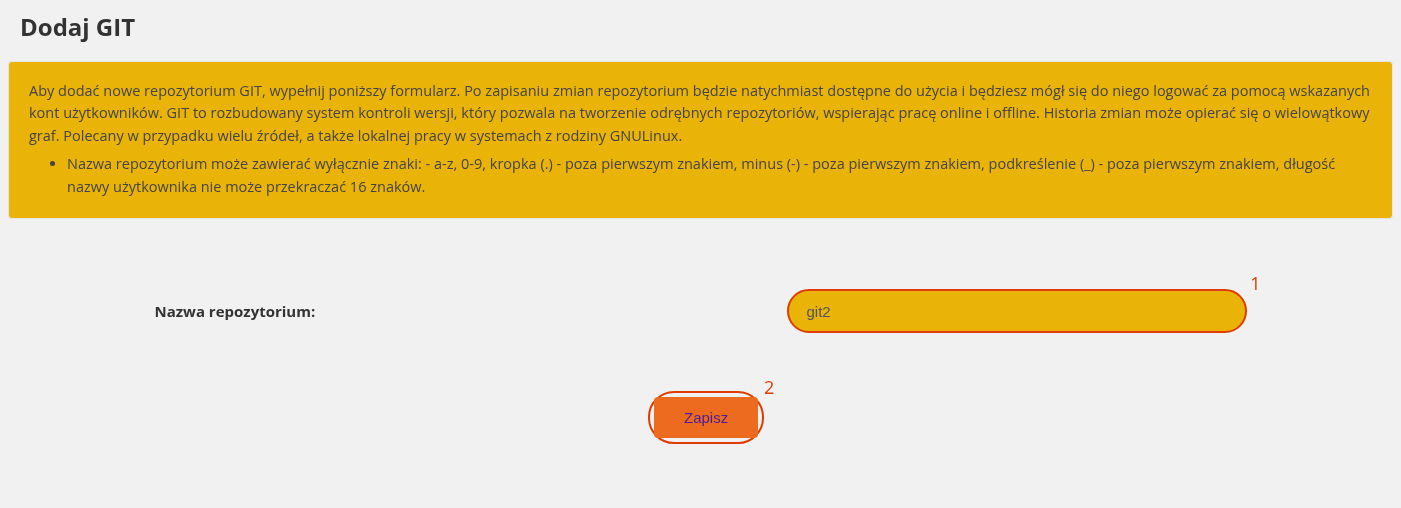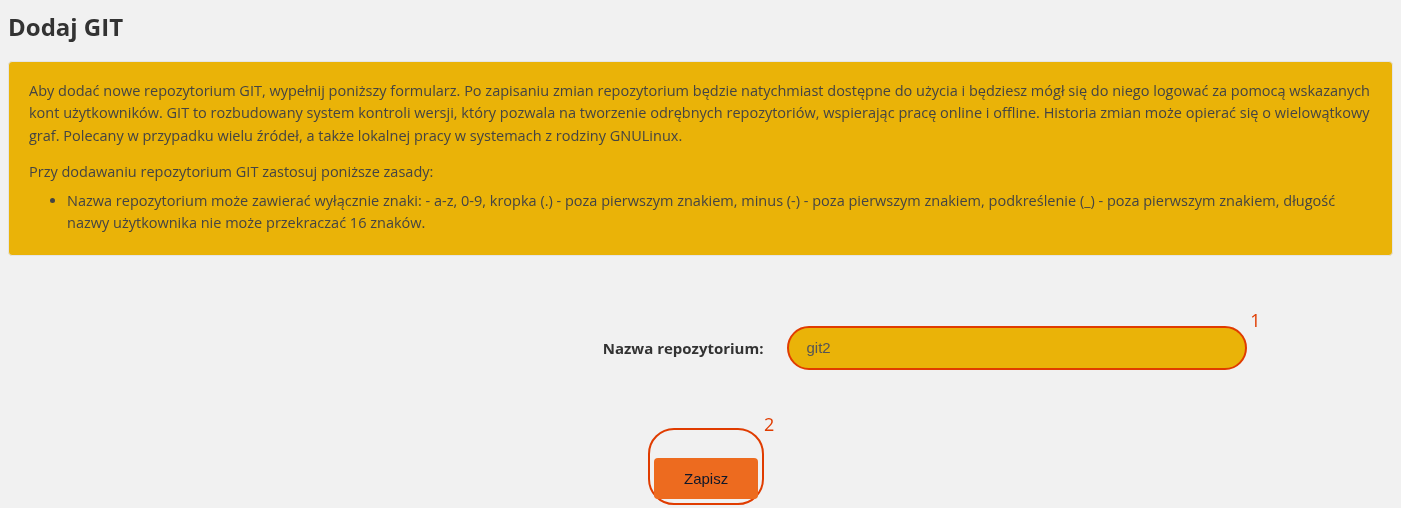--- a/index.html
+++ b/index.html
@@ -10,21 +10,21 @@
     body {
       font-family: "Open Sans", "Segoe UI", Arial, sans-serif;
       background: #f1f1f1;
       color: #333;
       width: 1401px;
     }
     .page-title {
       font-size: 24px;
       font-weight: 700;
       color: #333;
-      padding: 10px 8px 18px 8px;
+      padding: 10px 8px 18px 20px;
     }
     .info-panel {
       background: #eab308;
       border: 1px solid #e5e5e5;
       border-radius: 4px;
       margin: 0 8px 40px 8px;
       padding: 18px 20px 20px 20px;
       line-height: 1.55;
       font-size: 14.5px;
       color: #444;
@@ -47,21 +47,21 @@
     }
     .form-row {
       display: flex;
       align-items: center;
       justify-content: center;
       position: relative;
       margin-bottom: 58px;
     }
     .form-label {
       width: 632px;
-      text-align: right;
+      text-align: left;
       font-weight: 700;
       font-size: 15px;
       color: #333;
       padding-right: 23px;
     }
     .input-wrap {
       position: relative;
     }
     .text-input {
       width: 460px;
@@ -91,41 +91,39 @@
     }
     .button-wrap {
       position: relative;
       border: 2px solid #e03c00;
       border-radius: 26px;
       padding: 4px;
       display: inline-block;
     }
     .save-button {
       background: #ed6b1f;
-      color: #0f172a;
+      color: #4c1d95;
       border: none;
       border-radius: 4px;
       padding: 12px 30px;
       font-size: 15px;
       cursor: pointer;
-      margin-top: 24px;
     }
     .button-wrap .annotation {
       top: -18px;
       right: -12px;
     }
   </style>
 </head>
 <body>
 
 <h1 class="page-title">Dodaj GIT</h1>
 
 <div class="info-panel">
   <p>Aby dodać nowe repozytorium GIT, wypełnij poniższy formularz. Po zapisaniu zmian repozytorium będzie natychmiast dostępne do użycia i będziesz mógł się do niego logować za pomocą wskazanych kont użytkowników. GIT to rozbudowany system kontroli wersji, który pozwala na tworzenie odrębnych repozytoriów, wspierając pracę online i offline. Historia zmian może opierać się o wielowątkowy graf. Polecany w przypadku wielu źródeł, a także lokalnej pracy w systemach z rodziny GNULinux.</p>
-  <p>Przy dodawaniu repozytorium GIT zastosuj poniższe zasady:</p>
   <ul>
     <li>Nazwa repozytorium może zawierać wyłącznie znaki: - a-z, 0-9, kropka (.) - poza pierwszym znakiem, minus (-) - poza pierwszym znakiem, podkreślenie (_) - poza pierwszym znakiem, długość nazwy użytkownika nie może przekraczać 16 znaków.</li>
   </ul>
 </div>
 
 <div class="form-area">
   <div class="form-row">
     <label class="form-label">Nazwa repozytorium:</label>
     <div class="input-wrap">
       <input type="text" class="text-input" value="git2" style="">

